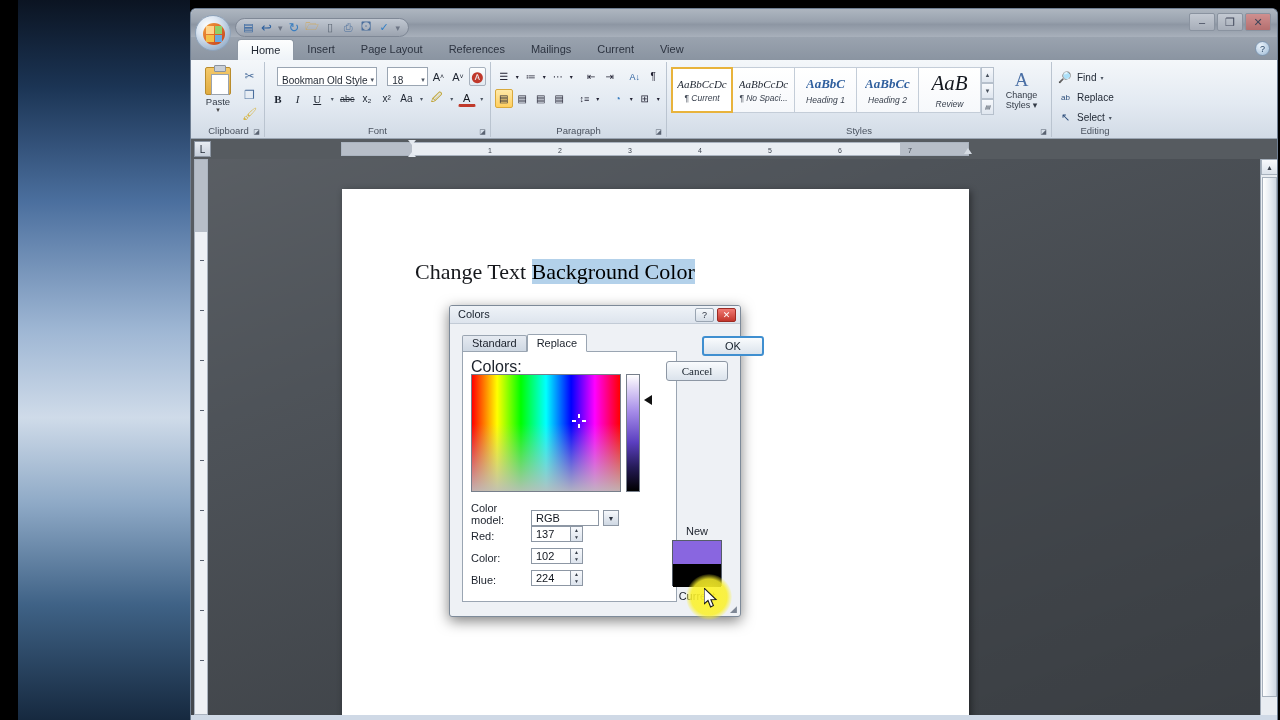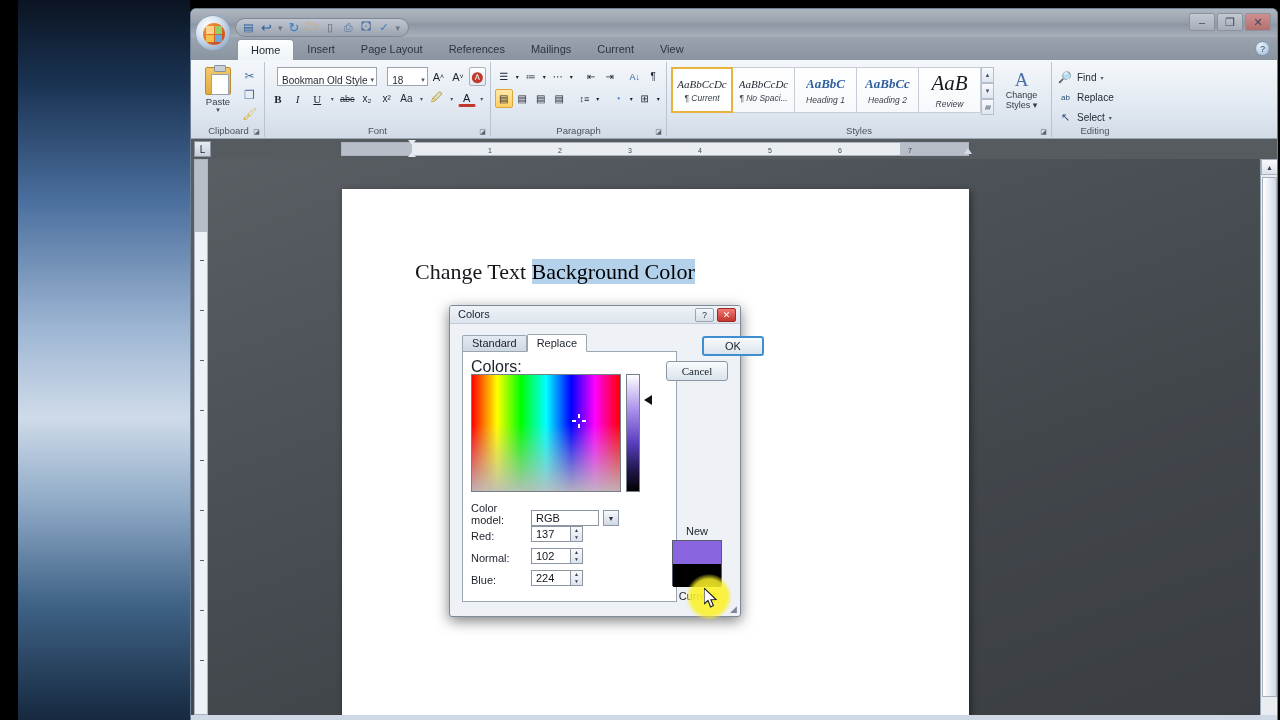--- a/index.html
+++ b/index.html
@@ -680,21 +680,21 @@
 
         <div class="frow" style="top:174px;">
           <span class="flabel">Red:</span>
           <span class="spin-box">137</span>
           <span class="spin-arrows">
               <i>▲</i>
               <i>▼</i>
             </span>
         </div>
         <div class="frow" style="top:196px;">
-          <span class="flabel">Normal:</span>
+          <span class="flabel">Color:</span>
           <span class="spin-box">102</span>
           <span class="spin-arrows">
               <i>▲</i>
               <i>▼</i>
             </span>
         </div>
         <div class="frow" style="top:218px;">
           <span class="flabel">Blue:</span>
           <span class="spin-box">224</span>
           <span class="spin-arrows">

